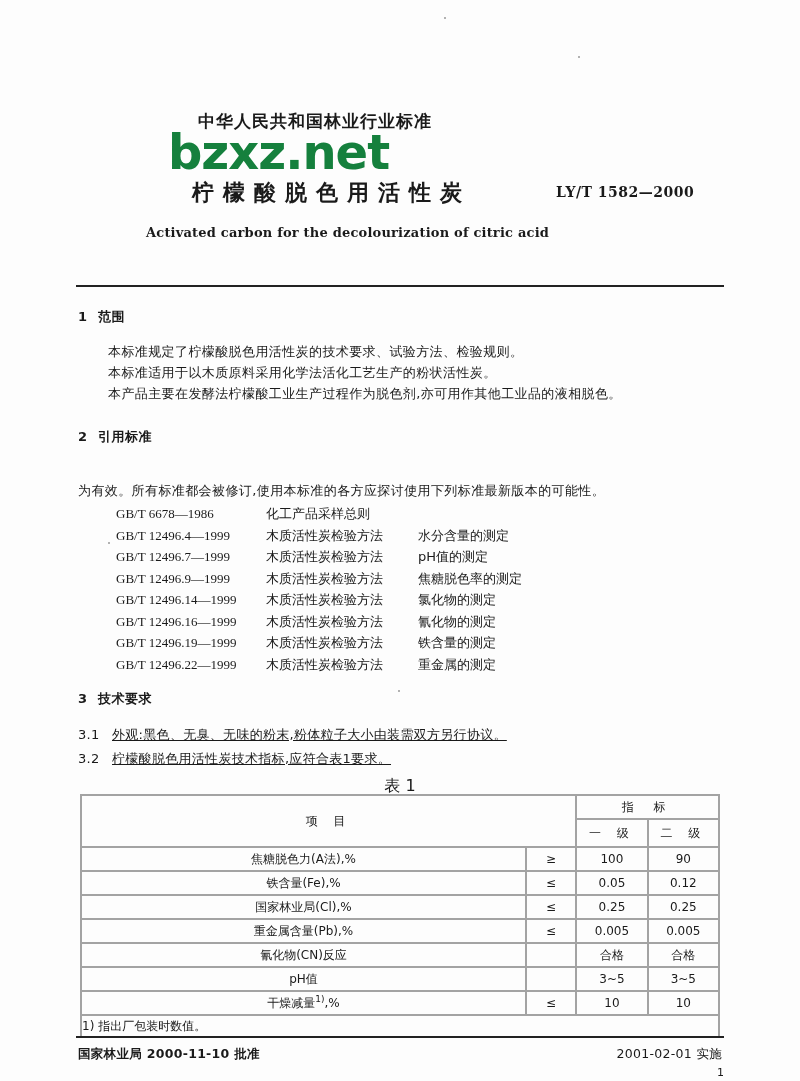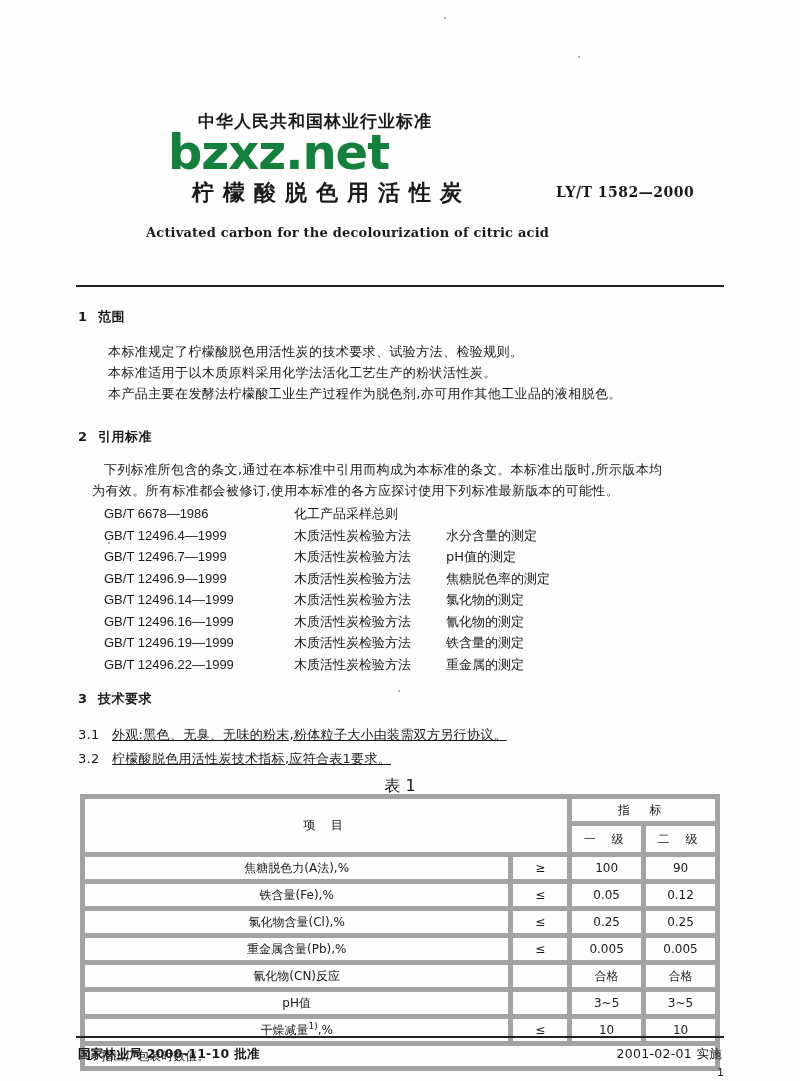--- a/index.html
+++ b/index.html
@@ -110,23 +110,24 @@
     left: 104px;
     top: 503px;
     font-size: 13px;
     line-height: 21.5px;
     z-index: 2;
   }
   .ref-line { white-space: nowrap; }
   .ref-code {
     display: inline-block;
     width: 150px;
-    font-family: Liberation Sans, sans-serif;
-  }
-  .ref-name { display: inline-block; width: 152px; margin-left: 40px; }
+    font-family: Liberation Serif, serif;
+    margin-left: 12px;
+  }
+  .ref-name { display: inline-block; width: 152px; }
   .ref-sub { display: inline-block; }
   .clause {
     position: absolute;
     font-size: 13px;
     letter-spacing: 0.3px;
     z-index: 2;
     white-space: nowrap;
     text-decoration: underline;
   }
   .clause .cn { display: inline-block; min-width: 34px; }
@@ -144,21 +145,21 @@
     position: absolute;
     left: 80px;
     top: 794px;
     width: 640px;
     border-collapse: collapse;
     font-size: 12px;
     z-index: 2;
     background: transparent;
   }
   table.spec td, table.spec th {
-    border: 5px solid #a3a3a3;
+    border: 2px solid #a3a3a3;
     padding: 0;
     font-weight: normal;
   }
   .th-item {
     width: 330px;
     text-align: center;
     letter-spacing: 6px;
     height: 48px;
     vertical-align: middle;
   }
@@ -261,22 +262,21 @@
   <div class="sec" style="left:78px; top:308px;">
     <span class="num">1</span><span>范围</span>
   </div>
   <div class="para" style="left:108px; top:362px;">本标准适用于以木质原料采用化学法活化工艺生产的粉状活性炭。</div>
   <div class="para" style="left:108px; top:341px;">本标准规定了柠檬酸脱色用活性炭的技术要求、试验方法、检验规则。</div>
   <div class="para" style="left:108px; top:383px;">本产品主要在发酵法柠檬酸工业生产过程作为脱色剂,亦可用作其他工业品的液相脱色。</div>
 
   <div class="sec" style="left:78px; top:428px;">
     <span class="num">2</span><span>引用标准</span>
   </div>
-  <div class="para" style="left:104px; top:459px;">下列标准所包含的条文,通过在本标准中引用而构成为本标准的条文。本标准出版时,所示版本均</div>
-  <div class="para" style="left:92px; top:480px;">为有效。所有标准都会被修订,使用本标准的各方应探讨使用下列标准最新版本的可能性。</div>
+  <div class="para" style="left:78px; top:480px;">为有效。所有标准都会被修订,使用本标准的各方应探讨使用下列标准最新版本的可能性。</div>
 
   <div class="ref-list">
     <div class="ref-line">
       <span class="ref-code">GB/T 6678—1986</span><span class="ref-name">化工产品采样总则</span><span class="ref-sub"></span>
     </div>
     <div class="ref-line">
       <span class="ref-code">GB/T 12496.4—1999</span><span class="ref-name">木质活性炭检验方法</span><span class="ref-sub">水分含量的测定</span>
     </div>
     <div class="ref-line">
       <span class="ref-code">GB/T 12496.7—1999</span><span class="ref-name">木质活性炭检验方法</span><span class="ref-sub">pH值的测定</span>
@@ -327,21 +327,21 @@
         <td class="cell-val">100</td>
         <td class="cell-val">90</td>
       </tr>
       <tr>
         <td class="cell-item">铁含量(Fe),%</td>
         <td class="cell-sym">≤</td>
         <td class="cell-val">0.05</td>
         <td class="cell-val">0.12</td>
       </tr>
       <tr>
-        <td class="cell-item">氯化物含量(Cl),%</td>
+        <td class="cell-item">国家林业局(Cl),%</td>
         <td class="cell-sym">≤</td>
         <td class="cell-val">0.25</td>
         <td class="cell-val">0.25</td>
       </tr>
       <tr>
         <td class="cell-item">重金属含量(Pb),%</td>
         <td class="cell-sym">≤</td>
         <td class="cell-val">0.005</td>
         <td class="cell-val">0.005</td>
       </tr>

